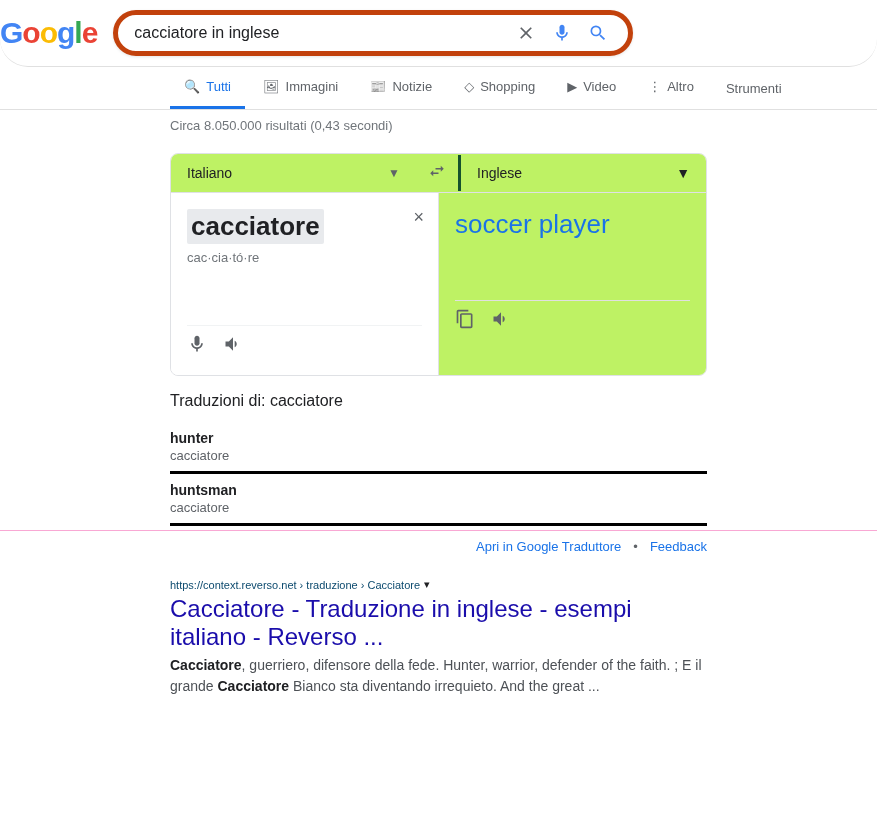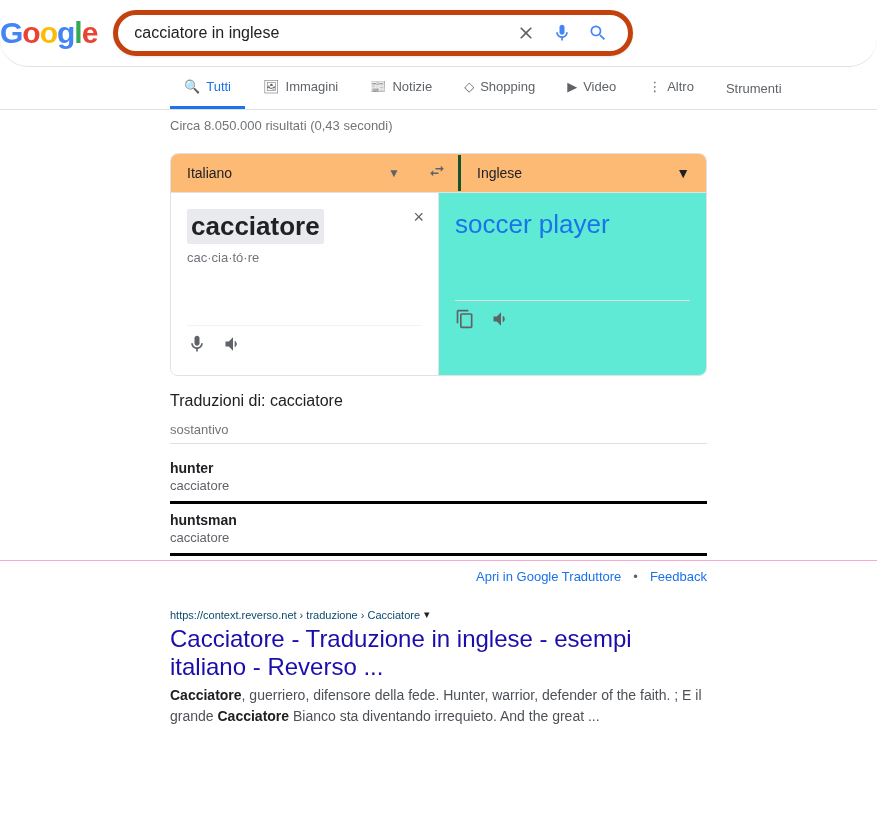--- a/index.html
+++ b/index.html
@@ -103,21 +103,21 @@
       margin: 12px 170px;
       border: 1px solid #dfe1e5;
       border-radius: 8px;
       overflow: hidden;
     }
 
     .lang-selector-row {
       display: flex;
       align-items: center;
       border-bottom: 1px solid #dfe1e5;
-      background: #fdba74;
+      background: #bef264;
     }
     .lang-selector {
       flex: 1;
       display: flex;
       align-items: center;
       justify-content: space-between;
       padding: 10px 16px;
       font-size: 14px;
       color: #202124;
       cursor: pointer;
@@ -192,21 +192,21 @@
       background: none;
       border: none;
       cursor: pointer;
       color: #5f6368;
       font-size: 18px;
     }
 
     .target-panel {
       flex: 1;
       padding: 16px;
-      background: #5eead4;
+      background: #bef264;
     }
     .target-translation {
       font-size: 26px;
       color: #1a73e8;
       font-weight: 400;
     }
     .target-actions {
       display: flex;
       gap: 16px;
       margin-top: 60px;
@@ -414,21 +414,20 @@
             <path d="M3 9v6h4l5 5V4L7 9H3zm13.5 3c0-1.77-1.02-3.29-2.5-4.03v8.05c1.48-.73 2.5-2.25 2.5-4.02z"></path>
           </svg>
         </button>
       </div>
     </div>
   </div>
 </div>
 
 <div class="traduzioni-section">
   <div class="traduzioni-title">Traduzioni di: cacciatore</div>
-  <div class="pos-label">sostantivo</div>
   <div class="translation-row">
     <div class="translation-en">hunter</div>
     <div class="translation-it">cacciatore</div>
   </div>
   <div class="translation-row">
     <div class="translation-en">huntsman</div>
     <div class="translation-it">cacciatore</div>
   </div>
 </div>
 

